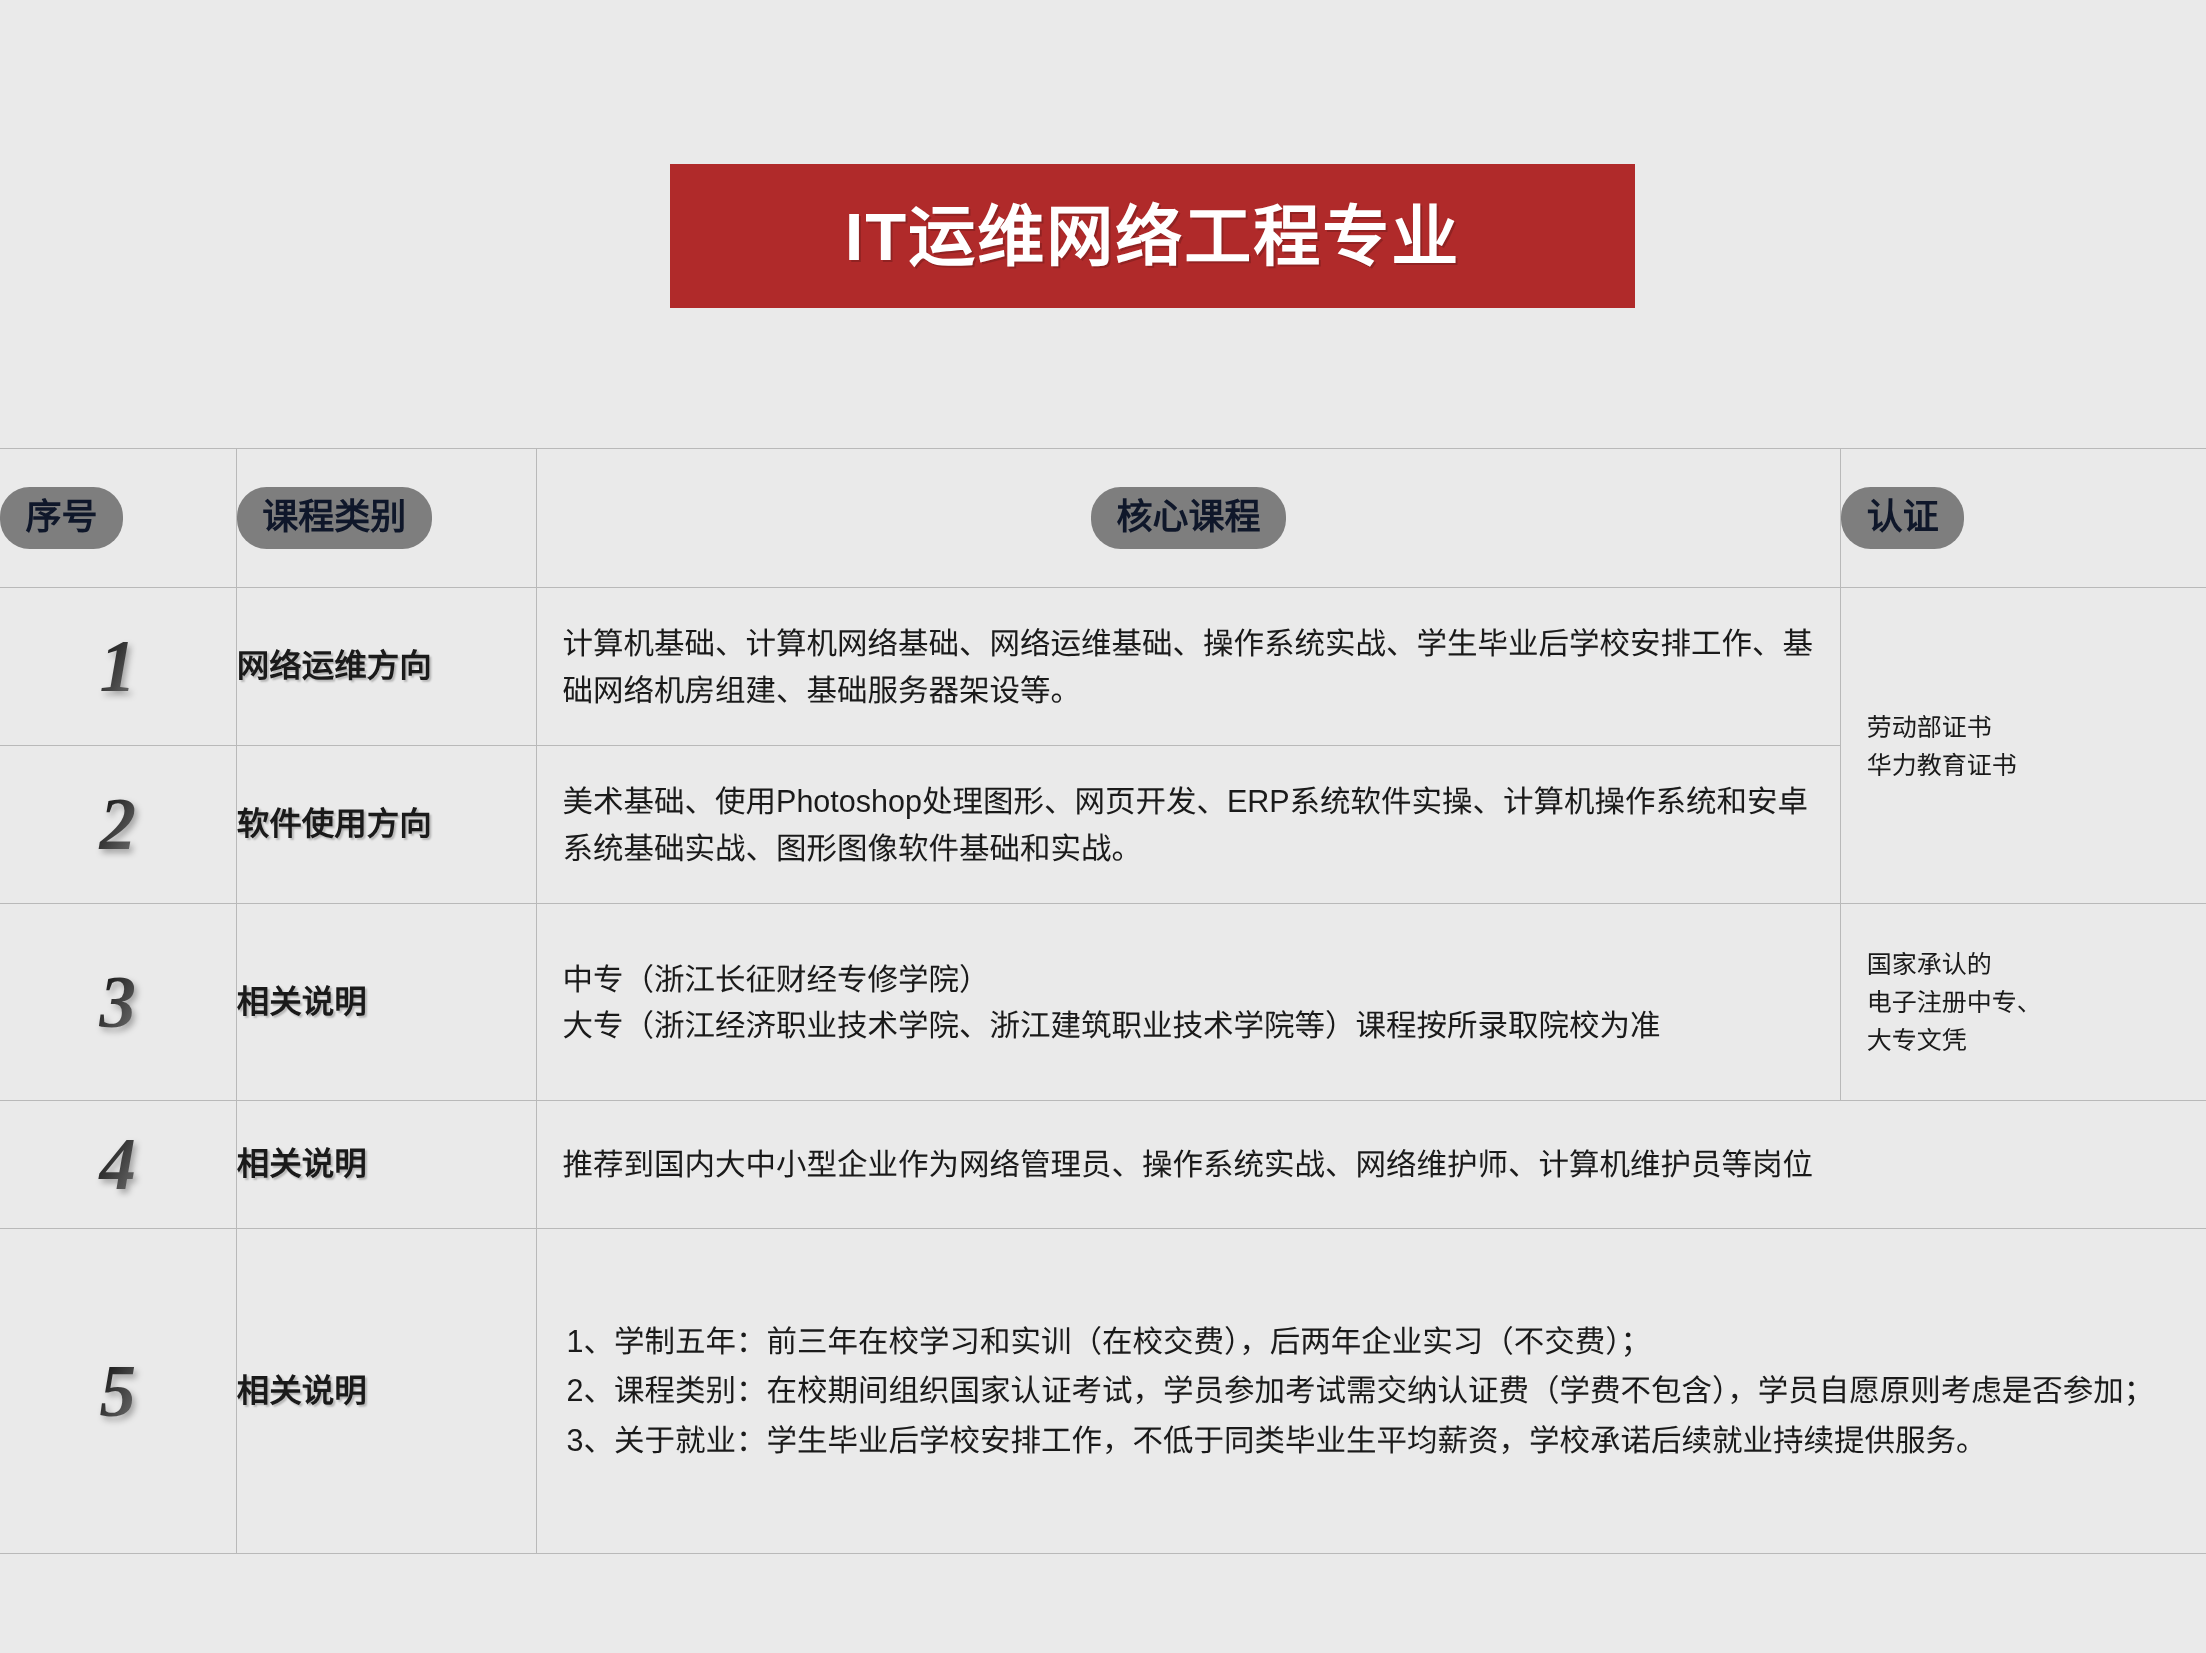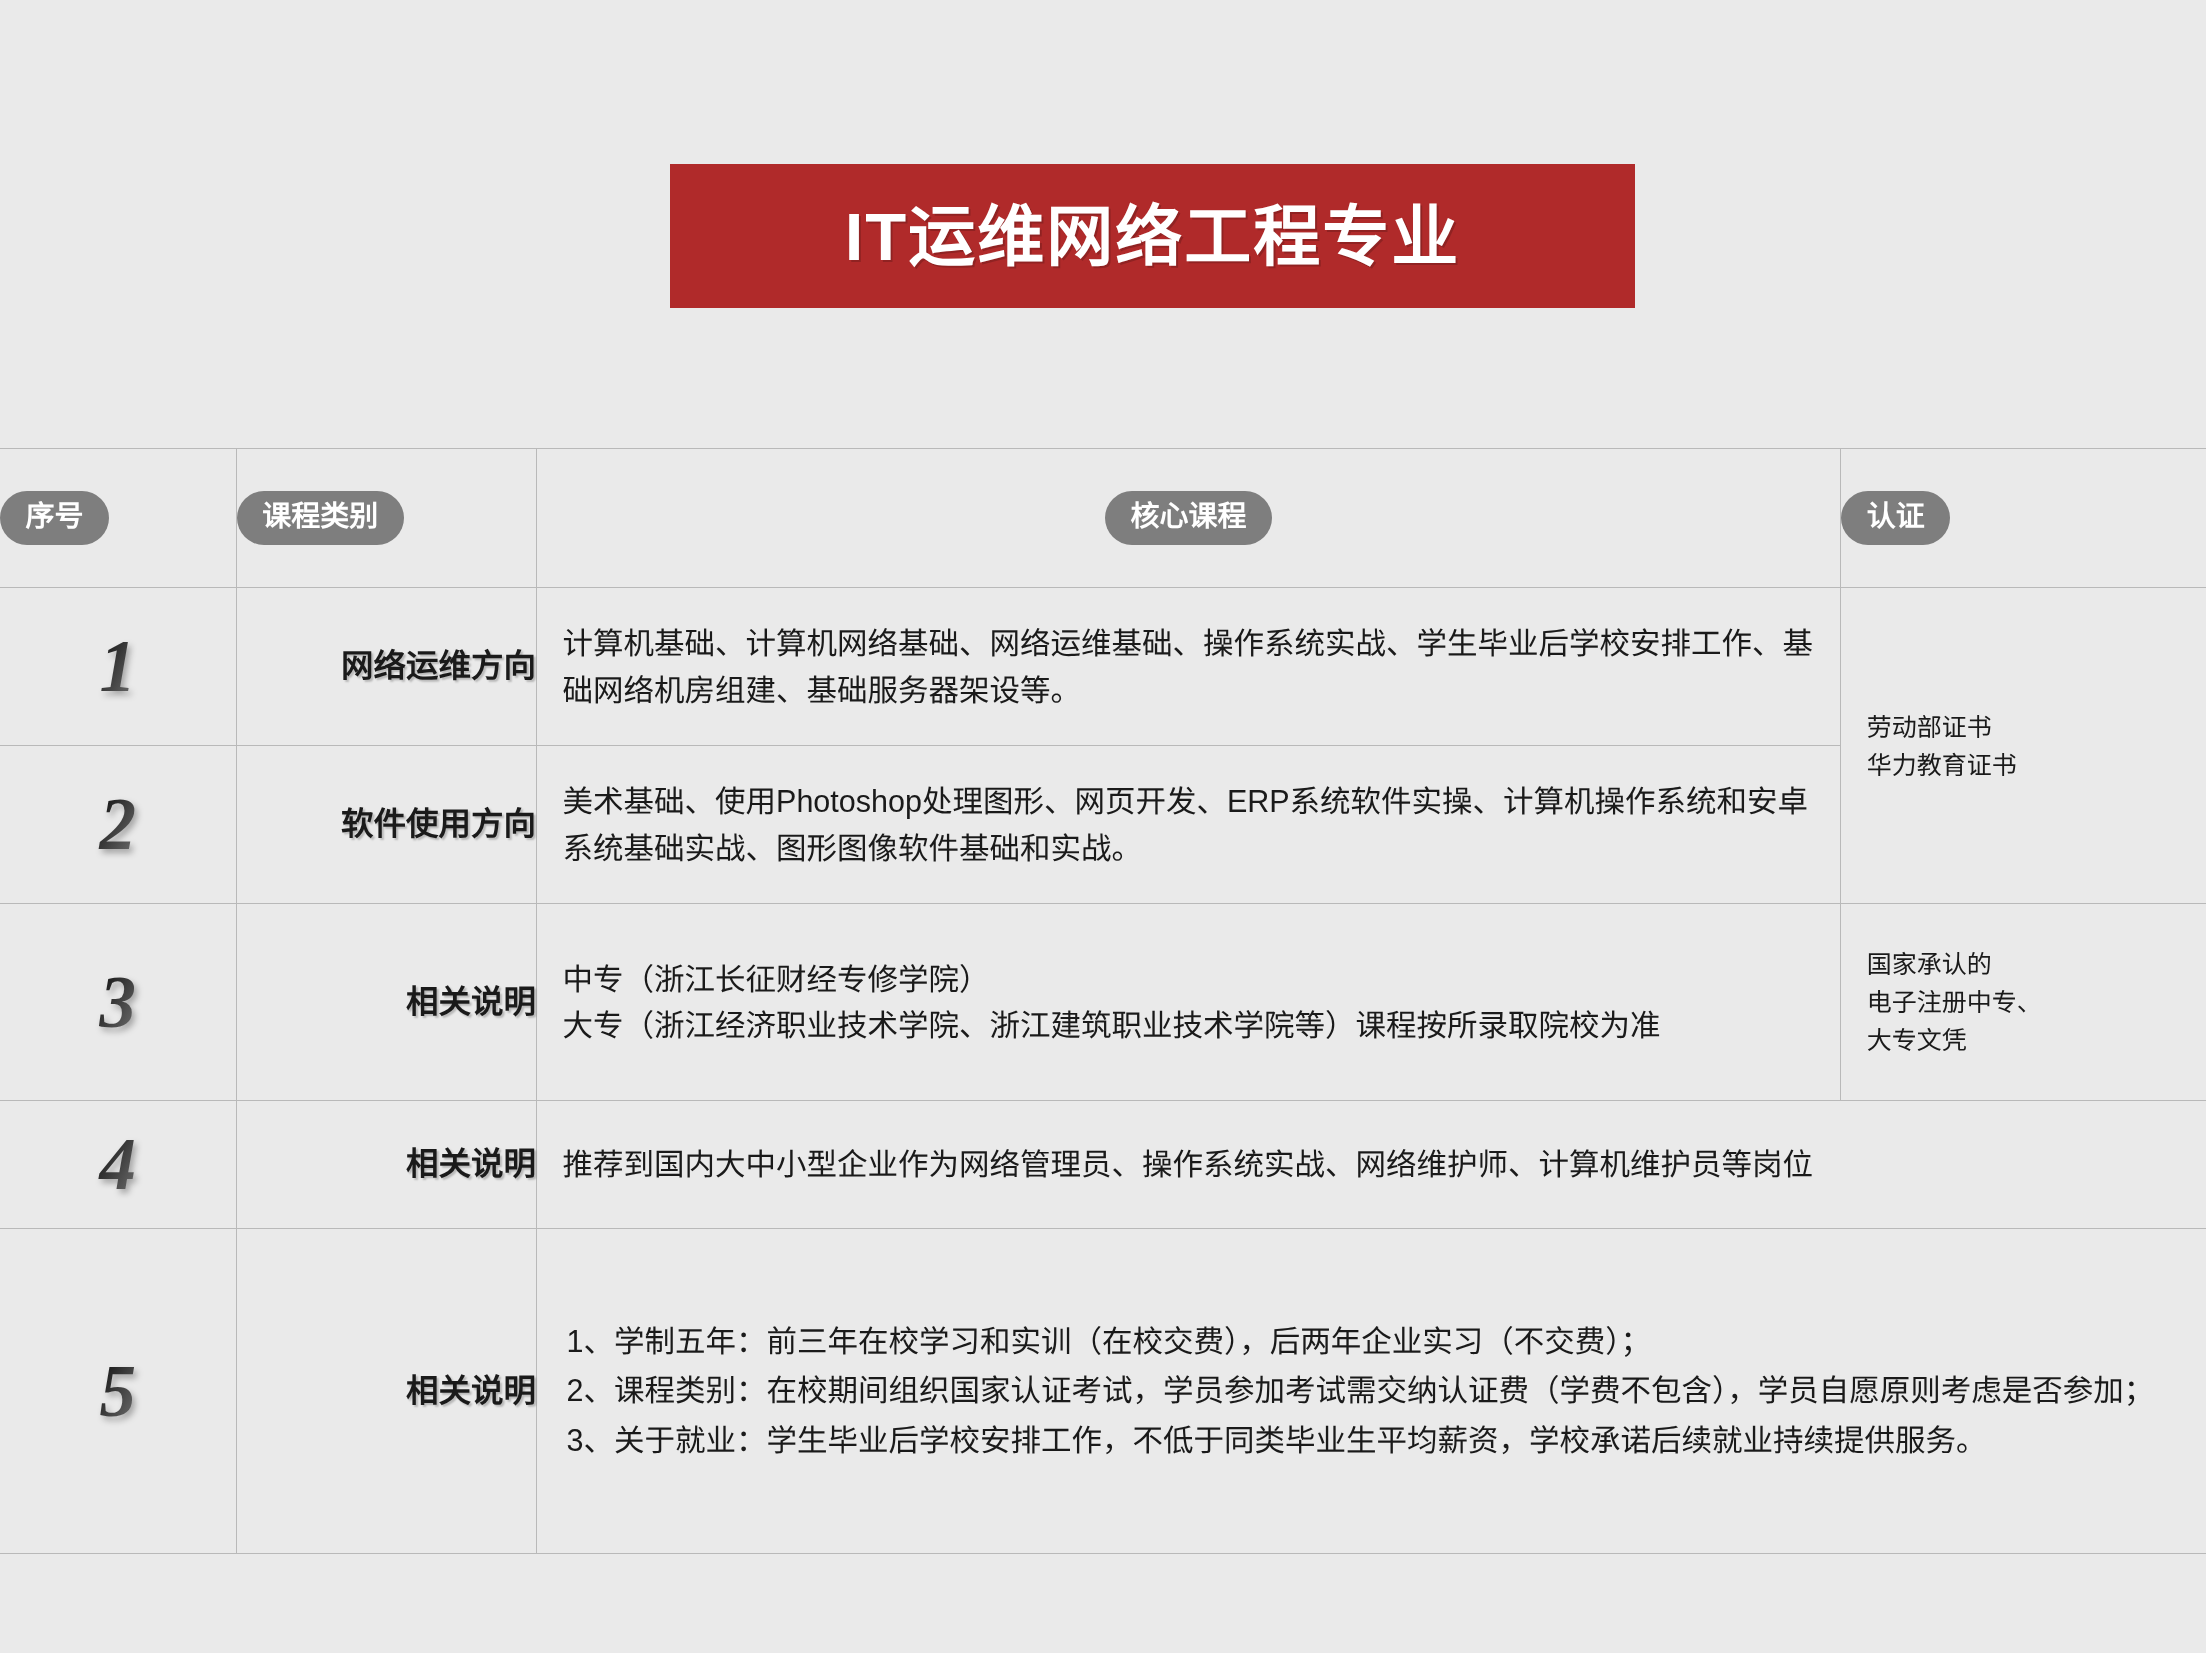--- a/index.html
+++ b/index.html
@@ -72,24 +72,24 @@
   col.c-cert  { width: 366px; }
 
   
   .hdr-cell {
     height: 138px;
     text-align: center;
   }
   .pill {
     display: inline-block;
     background: #7e7e7e;
-    color: #ffffff;
+    color: #0f172a;
     border-radius: 29.6px;
     padding: 8.9px 25.6px 11.8px;
-    font-size: 29px;
+    font-size: 36px;
     line-height: 1.15;
     white-space: nowrap;
   }
   .hdr-core-inner {
     display: block;
     text-align: center;
     padding-left: 0;
   }
 
   
@@ -105,21 +105,21 @@
     -webkit-background-clip: text;
     background-clip: text;
     color: transparent;
     -webkit-text-fill-color: transparent;
     filter: drop-shadow(3px 4.9px 3px rgba(0,0,0,0.30));
   }
 
   
   .cat {
     display: block;
-    text-align: right;
+    text-align: left;
     font-size: 32.5px;
     font-weight: bold;
     line-height: 1.25;
     text-shadow: 2px 2px 2px rgba(0,0,0,0.22);
     white-space: nowrap;
   }
 
   
   .body-text {
     display: block;

